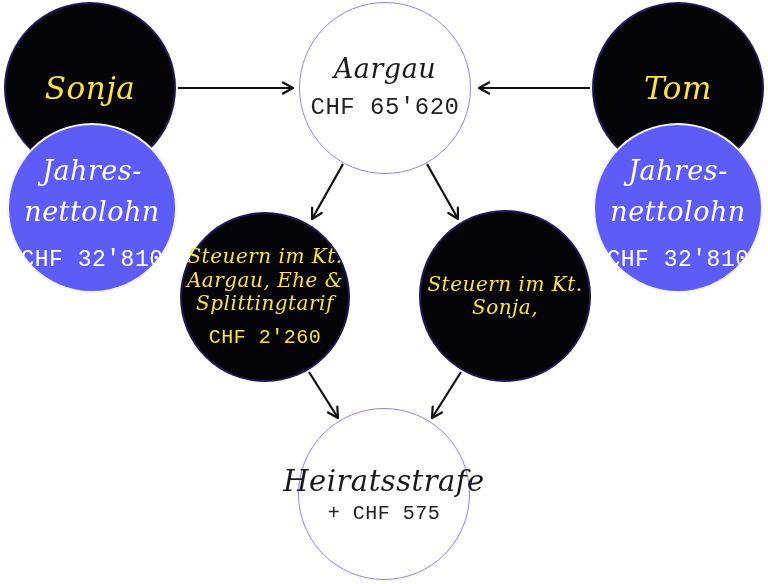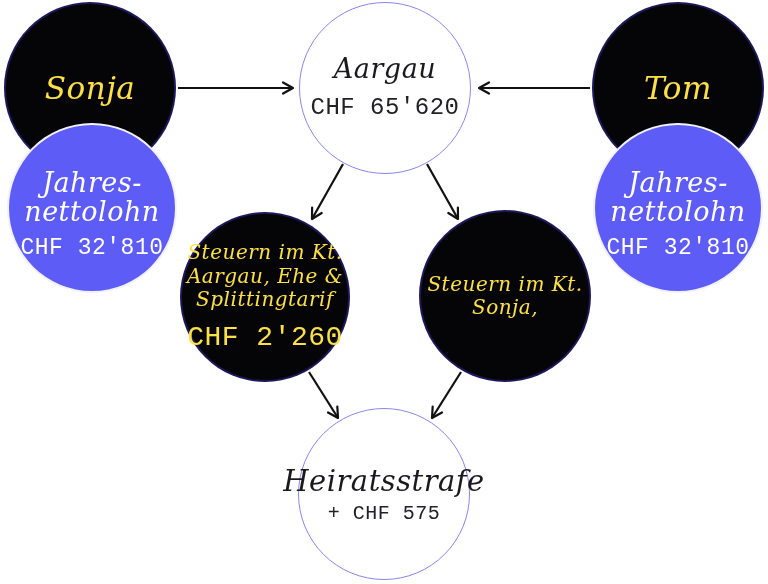--- a/index.html
+++ b/index.html
@@ -60,26 +60,26 @@
   #node-sonja .lbl, #node-tom .lbl { font-size: 31px; }
 
   #node-total   { left: 299px; top: 2px;   width: 172px; height: 172px; }
   #node-total .lbl { font-size: 27px; transform: translateY(-3px); }
   #node-total .amt { font-size: 24px; margin-top: 7px; color: #222226; }
 
   #node-income-sonja { left: 7px;   top: 123px; width: 170px; height: 170px; }
   #node-income-tom   { left: 593px; top: 123px; width: 170px; height: 170px; }
   .income .lbl { font-size: 27px; line-height: 1.07; }
   .income .amt { font-size: 23px; margin-top: 9px; }
-  .income { padding-top: 14px; }
+  .income { padding-top: 14px; gap: 12px; }
 
   #node-tax-married    { left: 180px; top: 212px; width: 170px; height: 170px; }
   #node-tax-konkubinat { left: 419px; top: 210px; width: 172px; height: 172px; }
   .tax .lbl { font-size: 20px; line-height: 1.17; }
-  .tax .amt { font-size: 28px; margin-top: 10px; }
+  .tax .amt { font-size: 20px; margin-top: 10px; }
 
   #node-heiratsstrafe { left: 298px; top: 408px; width: 172px; height: 172px; }
   #node-heiratsstrafe .lbl { font-size: 29px; }
   #node-heiratsstrafe .amt { font-size: 20px; margin-top: 4px; color: #222226; }
 
   .arrows {
     position: absolute;
     left: 0;
     top: 0;
     z-index: 3;

